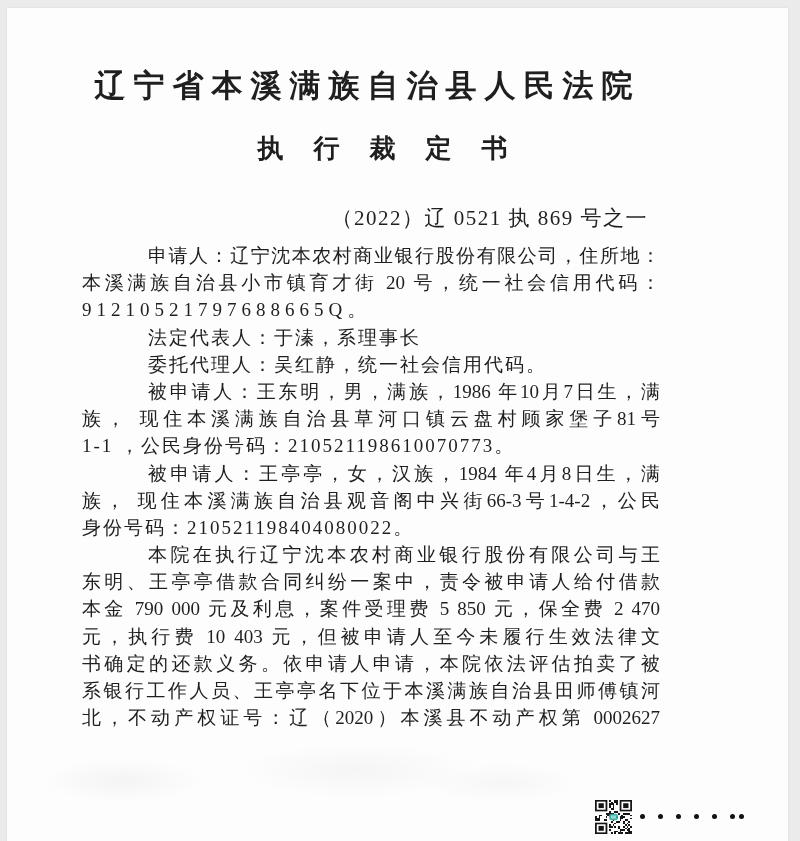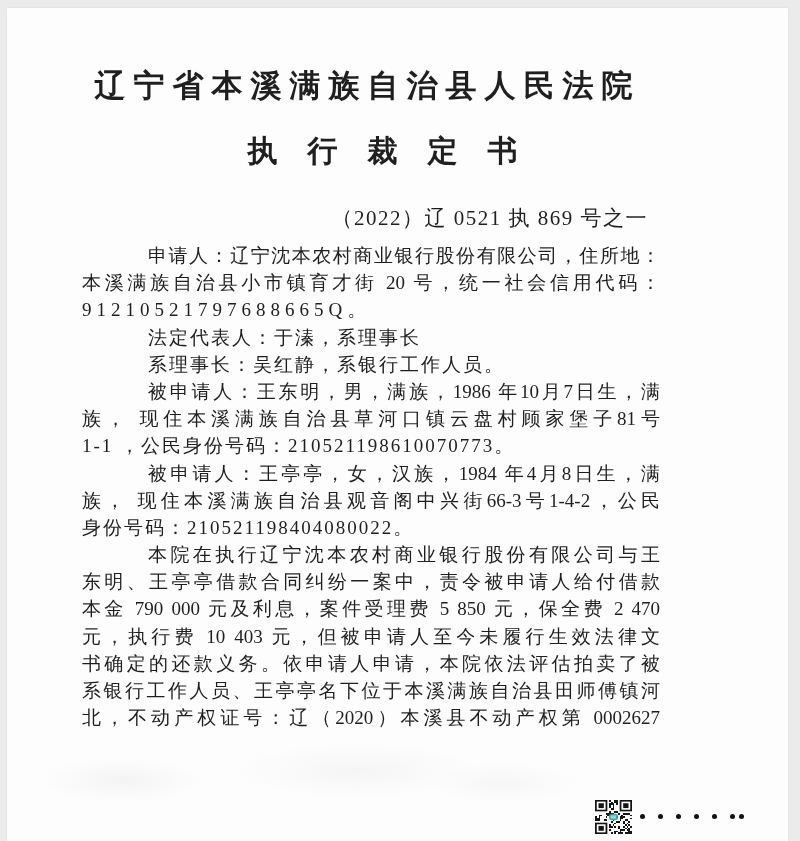--- a/index.html
+++ b/index.html
@@ -31,21 +31,21 @@
     transform:translateX(-30px);
     font-size:31px;
     font-weight:700;
     letter-spacing:8px;
     white-space:nowrap;
   }
   .doc-type{
     position:absolute;
     top:123px;left:0;width:100%;
     text-align:center;
-    font-size:30px;
+    font-size:26px;
     font-weight:700;
     letter-spacing:30px;
     white-space:nowrap;
   }
   .case-number{
     position:absolute;
     top:196px;left:0;
     width:641px;
     text-align:right;
     font-size:21px;
@@ -113,21 +113,21 @@
 
   <div class="doc-type">执行裁定书</div>
 
   <div class="case-number">（2022）辽 0521 执 869 号之一</div>
 
   <div class="body-block">
     <div class="line justify indent">申请人：辽宁沈本农村商业银行股份有限公司，住所地：</div>
     <div class="line justify">本溪满族自治县小市镇育才街 20 号，统一社会信用代码：</div>
     <div class="line nums">91210521797688665Q。</div>
     <div class="line indent">法定代表人：于溱，系理事长</div>
-    <div class="line indent">系理事长：吴红静，系银行工作人员。</div>
+    <div class="line indent">委托代理人：吴红静，统一社会信用代码。</div>
     <div class="line justify indent">被申请人：王东明，男，满族，1986 年10月7日生，满</div>
     <div class="line justify">族， 现住本溪满族自治县草河口镇云盘村顾家堡子81号</div>
     <div class="line">1-1 ，公民身份号码：210521198610070773。</div>
     <div class="line justify indent">被申请人：王亭亭，女，汉族，1984 年4月8日生，满</div>
     <div class="line justify">族， 现住本溪满族自治县观音阁中兴街66-3号1-4-2，公民</div>
     <div class="line">身份号码：210521198404080022。</div>
     <div class="line justify indent">本院在执行辽宁沈本农村商业银行股份有限公司与王</div>
     <div class="line justify">东明、王亭亭借款合同纠纷一案中，责令被申请人给付借款</div>
     <div class="line justify">本金 790 000 元及利息，案件受理费 5 850 元，保全费 2 470</div>
     <div class="line justify">元，执行费 10 403 元，但被申请人至今未履行生效法律文</div>

